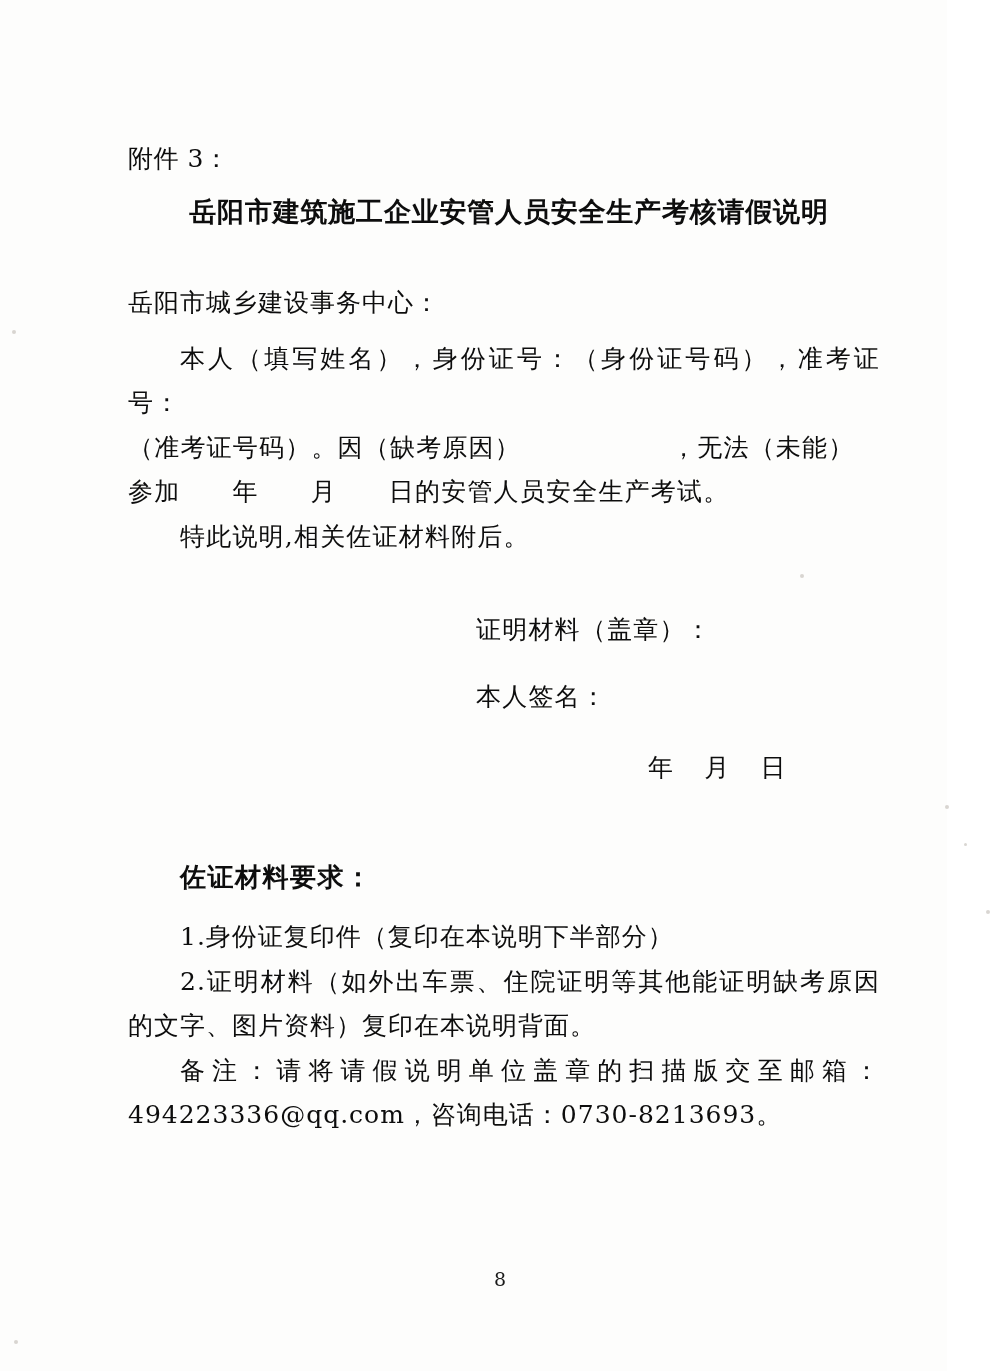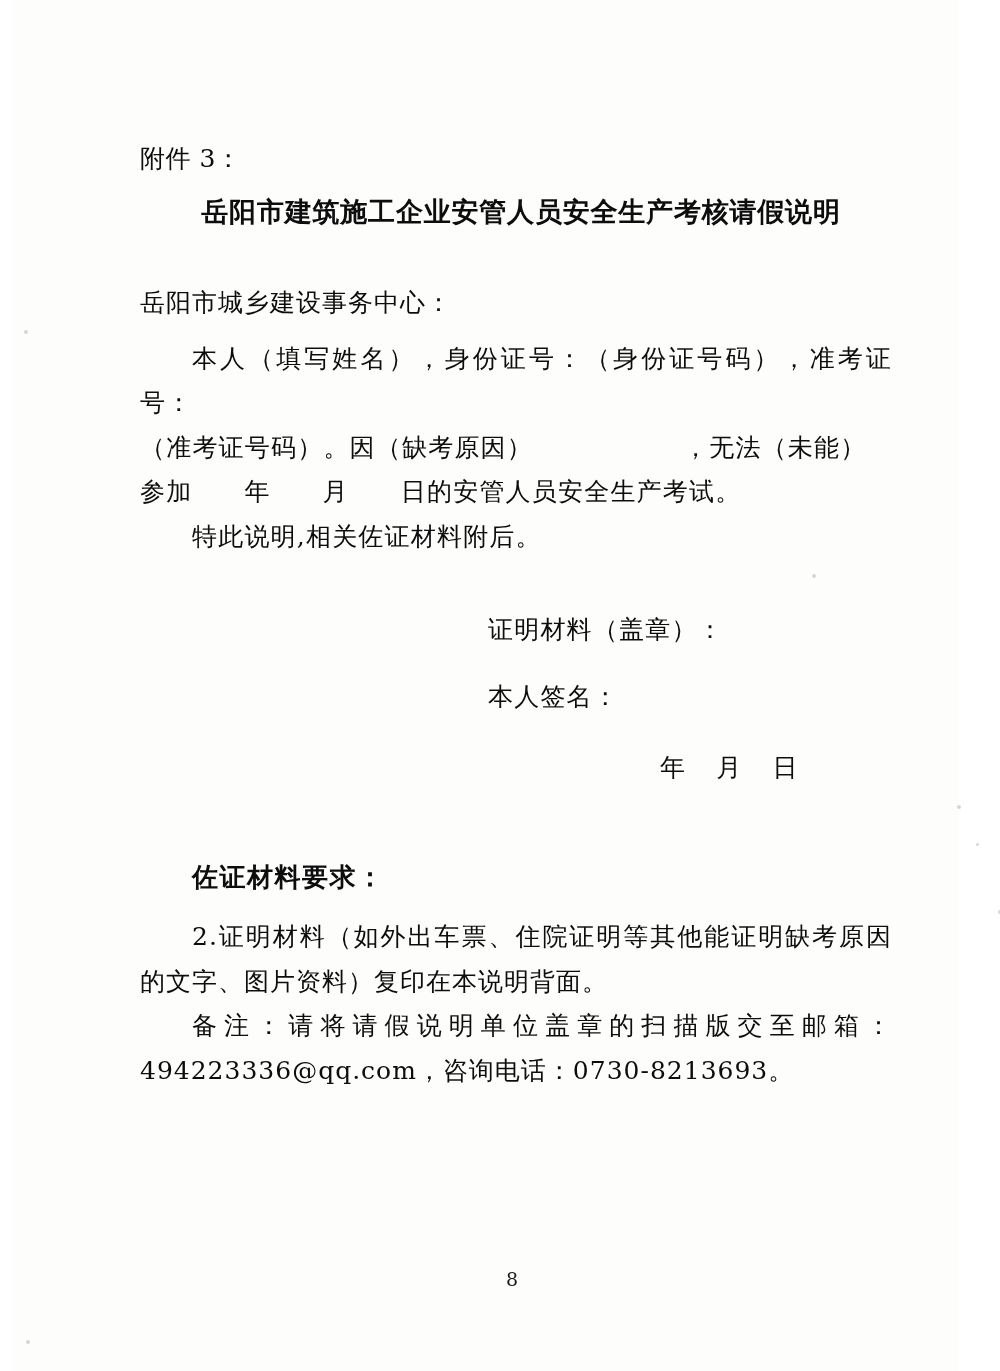--- a/index.html
+++ b/index.html
@@ -10,21 +10,21 @@
   body {
     width: 1000px;
     height: 1371px;
     position: relative;
     font-family: "DejaVu Serif", "Liberation Serif", serif;
     color: #0d0d0d;
     overflow: hidden;
   }
   .page {
     position: absolute;
-    left: 12px; top: 0;
+    left: 0; top: 0;
     width: 947px;
     height: 1371px;
     background: #fdfdfc;
   }
   .content {
     position: absolute;
     left: 128px;
     top: 140px;
     width: 752px;
   }
@@ -148,20 +148,21 @@
 
     <div class="signature-block">
       <p class="sig-line">证明材料（盖章）：</p>
       <p class="sig-line">本人签名：</p>
     </div>
 
     <p class="date-line"><span>年</span><span class="gap-small"></span><span>月</span><span class="gap-small"></span><span>日</span></p>
 
     <h2 class="req-title">佐证材料要求：</h2>
 
+    <p class="req-line indent">1.身份证复印件（复印在本说明下半部分）</p>
     <p class="req-line indent">2.证明材料（如外出车票、住院证明等其他能证明缺考原因的文字、图片资料）复印在本说明背面。</p>
     <p class="req-line indent email-line">备注：请将请假说明单位盖章的扫描版交至邮箱：494223336@qq.com，咨询电话：0730-8213693。</p>
 
   </div>
 
   <div class="page-number">8</div>
 
 </div>
 
 </body></html>

